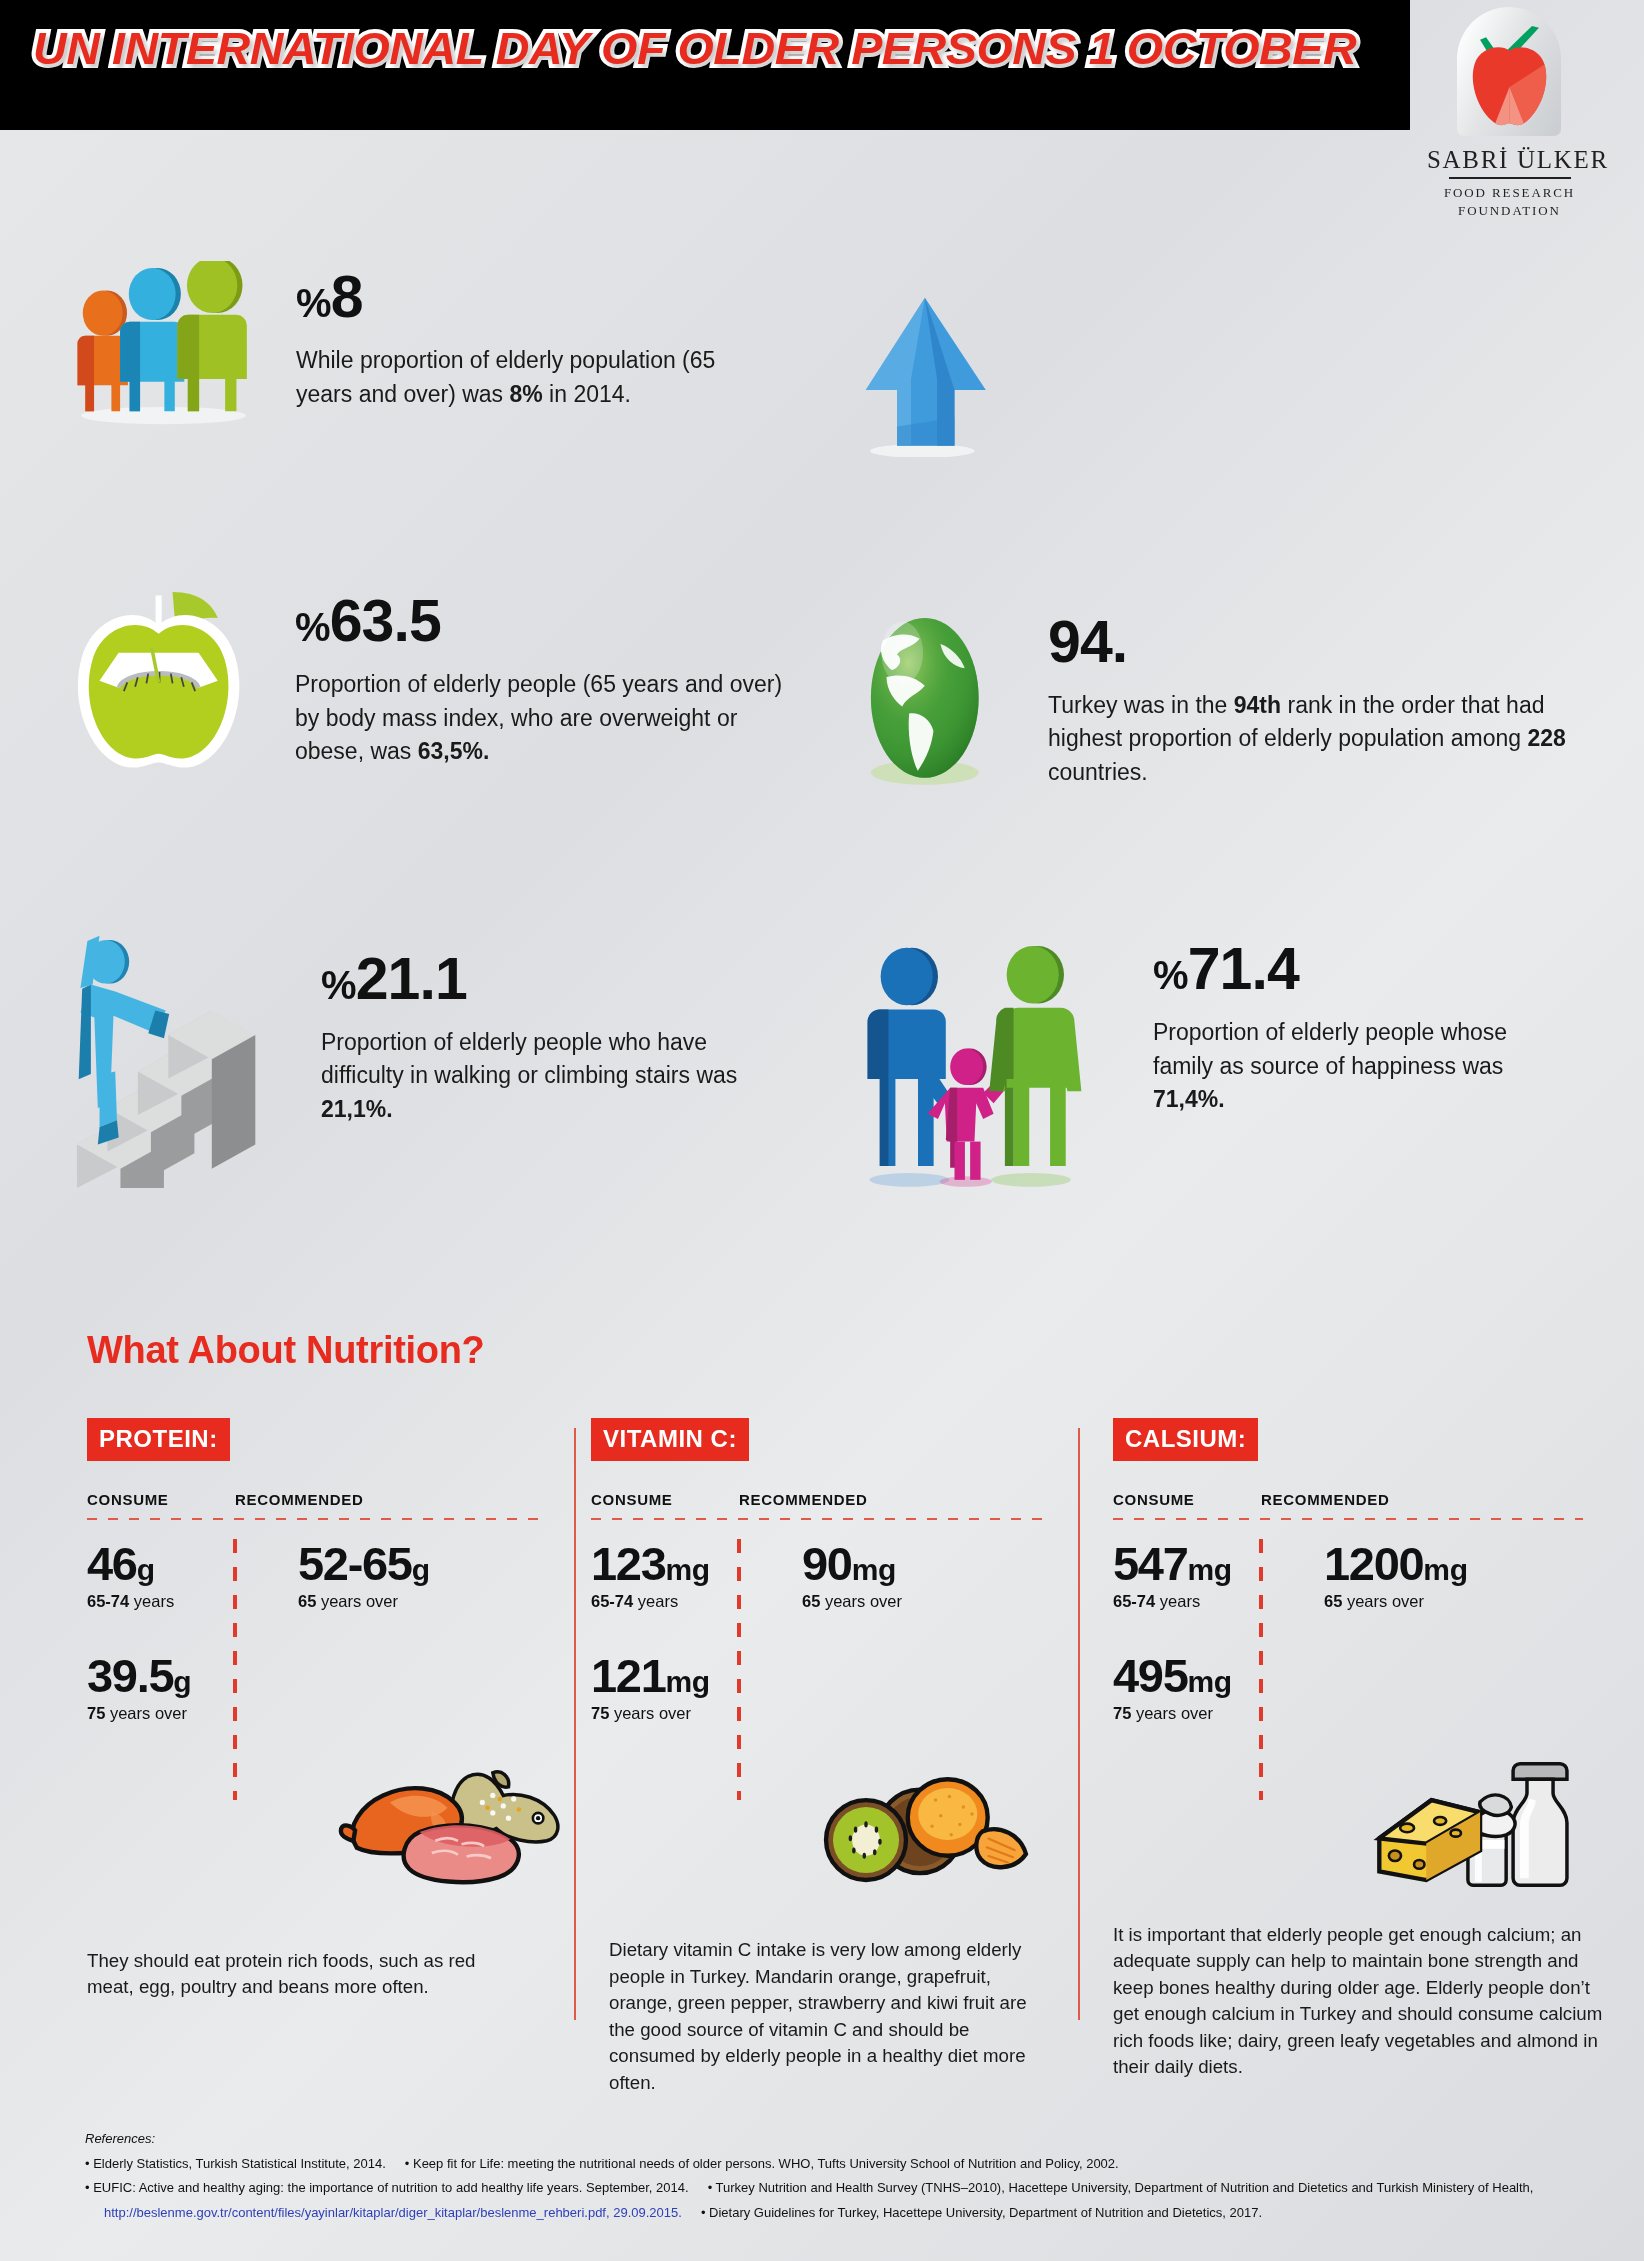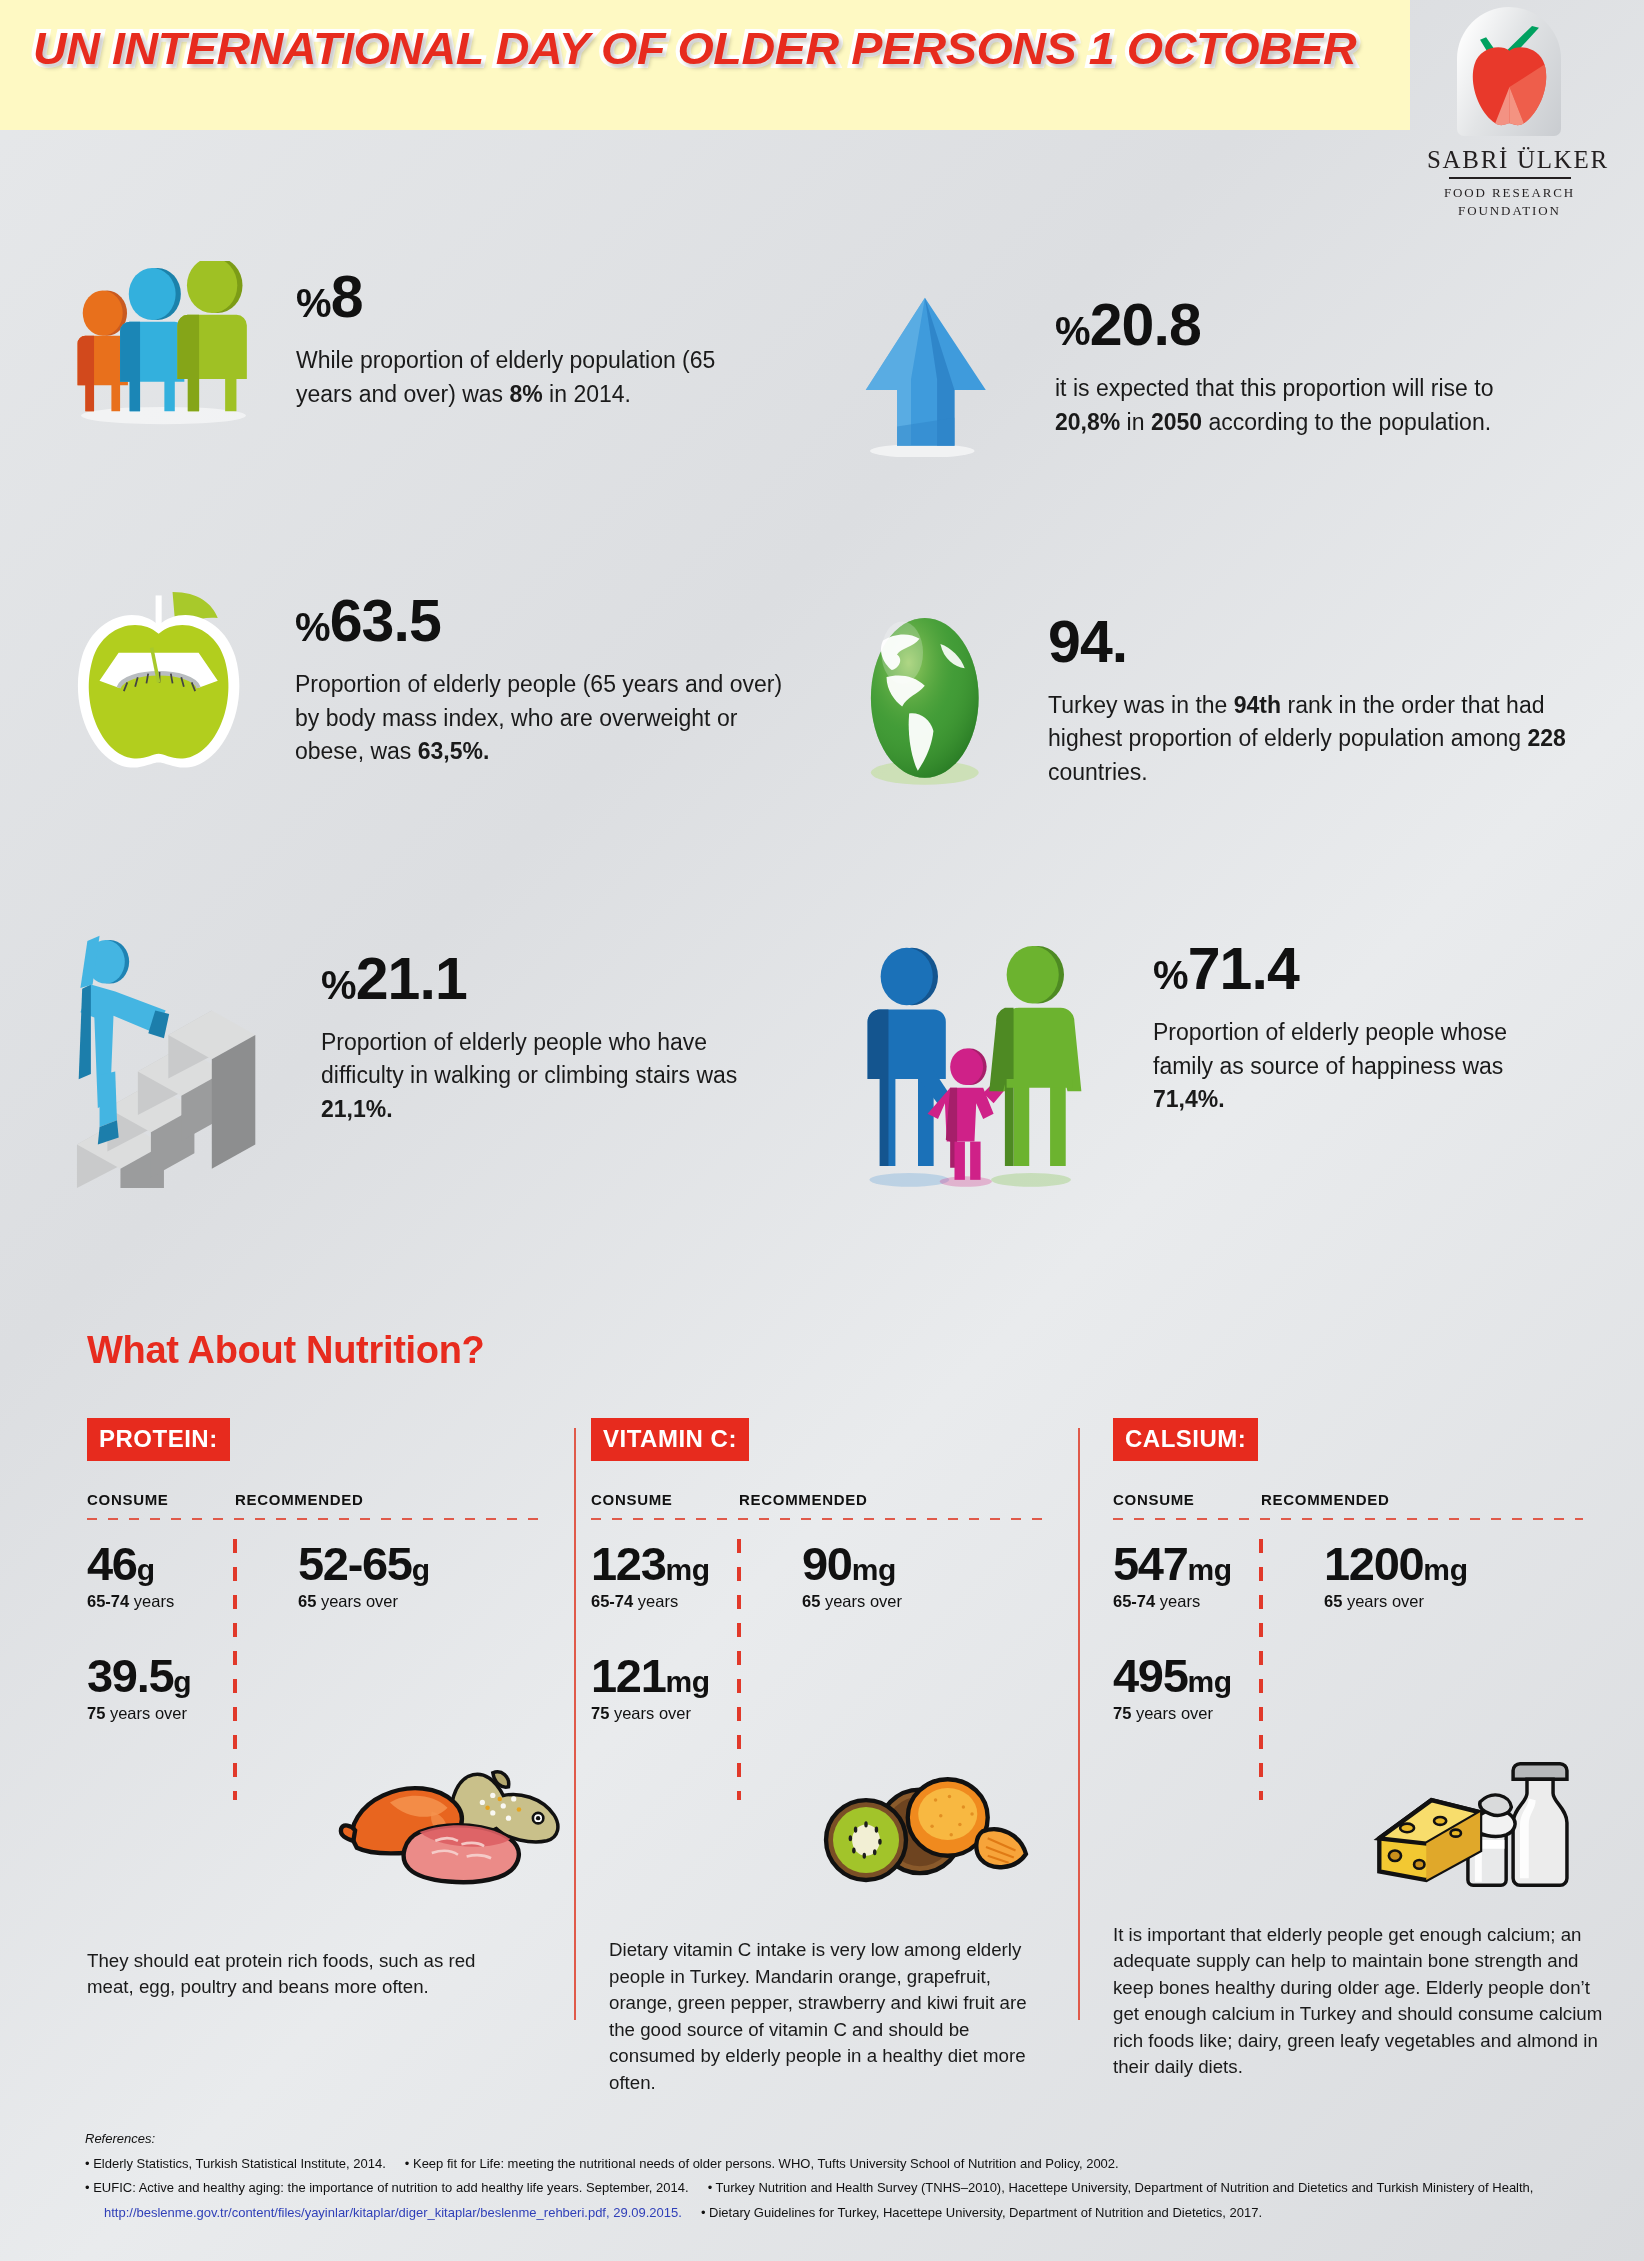--- a/index.html
+++ b/index.html
@@ -8,21 +8,21 @@
     font-family: "Liberation Sans", sans-serif;
     background: linear-gradient(135deg, #e6e8ea 0%, #dcdee1 35%, #e9ebed 60%, #d9dbde 100%);
     position: relative;
     overflow: hidden;
   }
 
   
   .header {
     position: absolute; left: 0; top: 0;
     width: 1410px; height: 130px;
-    background: #fef9c3;
+    background: #000000;
   }
   .header-title {
     position: absolute; left: 33px; top: 24px;
     font-size: 44px;
     font-weight: bold;
     font-style: italic;
     letter-spacing: -0.4px;
     color: #e72b1e;
     -webkit-text-stroke: 7.8px #ffffff;
     paint-order: stroke fill;
@@ -288,28 +288,20 @@
 
 <div class="stat" id="stat-2">
   <div class="stat-icon">
     <svg width="148" height="161" viewBox="0 0 170 185">
       <ellipse cx="75" cy="178" rx="60" ry="8" fill="#ffffff" opacity="0.6"></ellipse>
       <path d="M78 2 L148 108 L112 108 L112 172 L46 172 L46 108 L10 108 Z" fill="#3f9bdc"></path>
       <path d="M78 2 L112 108 L112 172 L92 172 L92 96 Z" fill="#2b7fc4" opacity="0.75"></path>
       <path d="M78 2 L10 108 L46 108 L46 172 L62 172 L62 96 Z" fill="#6bb7e8" opacity="0.6"></path>
       <path d="M46 150 L112 140 L112 172 L46 172 Z" fill="#2f86c9" opacity="0.5"></path>
     </svg>
-  </div>
-  <div class="stat-text" style="padding-left:50px; padding-top:0px; width:557px;">
-    <div class="stat-num">
-      <span class="pct">%</span><span>20.8</span>
-    </div>
-    <div class="stat-desc">
-      <span>it is expected that this proportion will rise to </span><b>20,8%</b><span> in </span><b>2050</b><span> according to the population.</span>
-    </div>
   </div>
 </div>
 
 <div class="stat" id="stat-3">
   <div class="stat-icon">
     <svg width="183" height="187" viewBox="0 0 210 215">
       <path d="M120 8 C150 8 166 22 172 38 C150 36 133 44 124 56 Z" fill="#a8c92b"></path>
       <path d="M104 12 C104 28 104 44 104 52" stroke="#ffffff" stroke-width="7" fill="none"></path>
       <path d="M104 46 C74 20 28 40 16 82 C0 136 26 196 62 208 C82 214 94 204 104 204 C114 204 126 214 146 208 C182 196 208 136 192 82 C180 40 134 20 104 46 Z" fill="#ffffff"></path>
       <path d="M104 56 C78 34 38 50 28 86 C14 134 36 188 68 198 C86 203 96 194 104 194 C112 194 122 203 140 198 C172 188 194 134 180 86 C170 50 130 34 104 56 Z" fill="#b2ce1e"></path>

